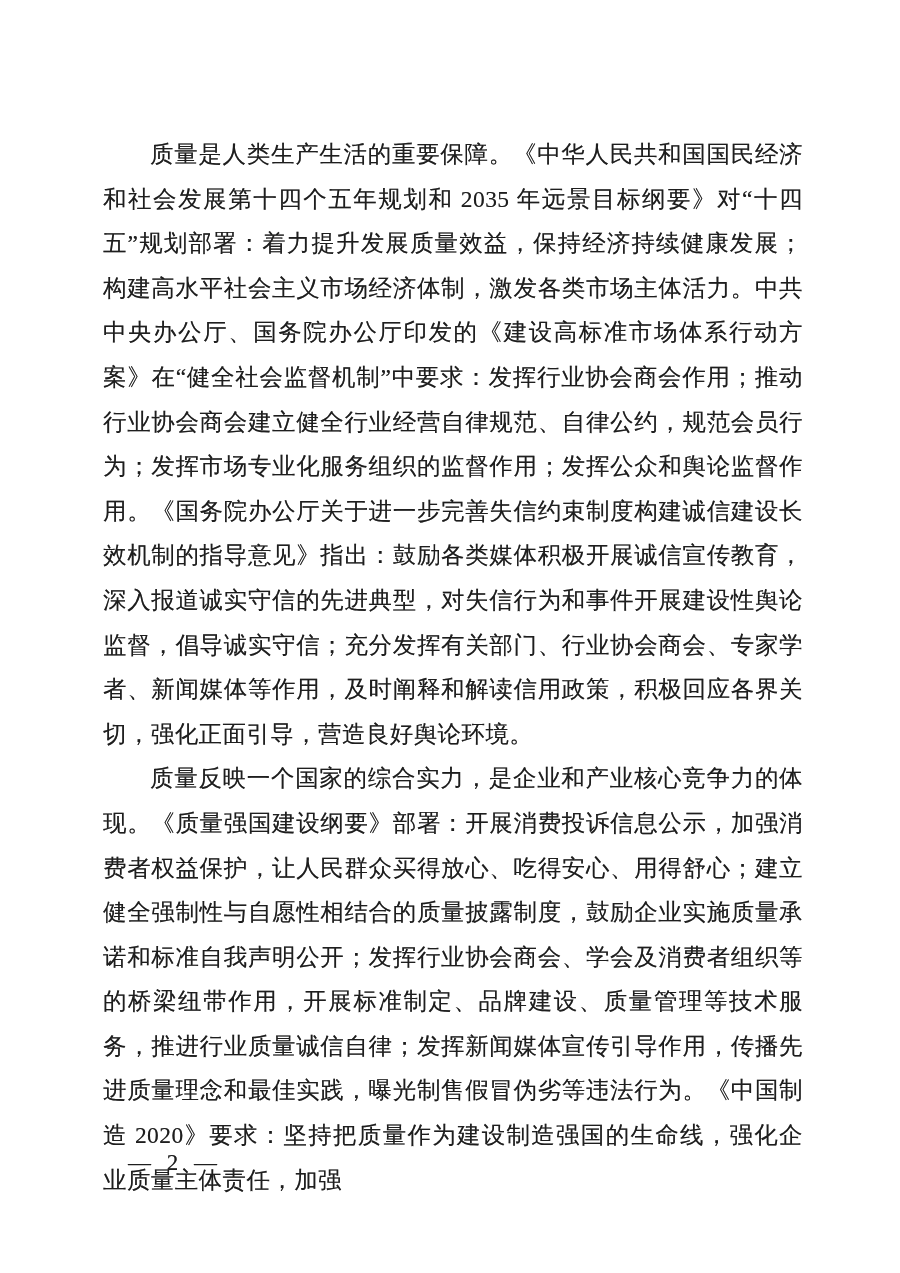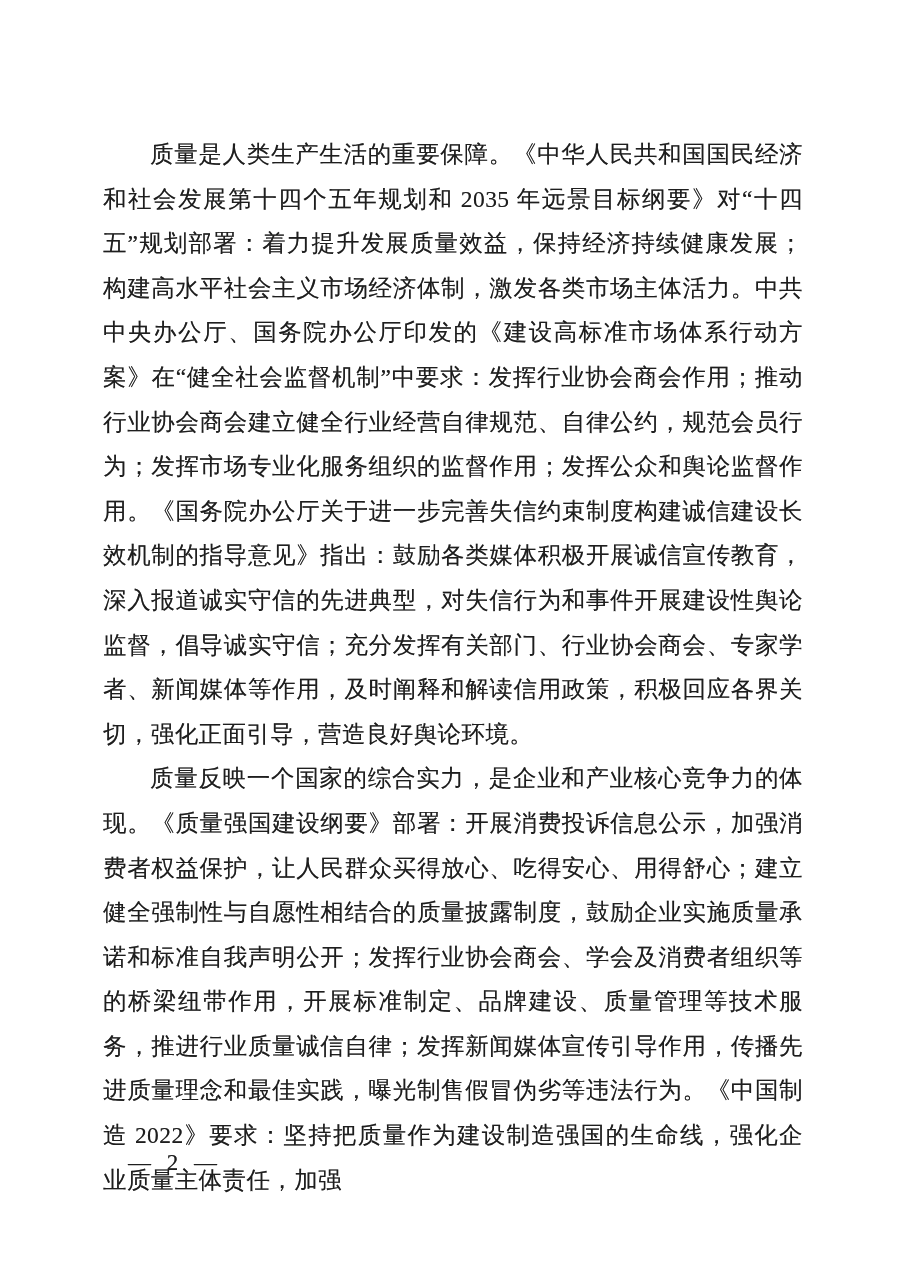--- a/index.html
+++ b/index.html
@@ -49,16 +49,16 @@
     text-shadow: 0 0 0.4px rgba(30,30,30,0.55);
     white-space: pre;
   }
 </style>
 </head>
 <body style="background: rgb(255, 255, 255);">
 
 <div class="doc-page">
   <div class="text-block" style="color: rgb(30, 30, 30);">
     <p>质量是人类生产生活的重要保障。《中华人民共和国国民经济和社会发展第十四个五年规划和 2035 年远景目标纲要》对“十四五”规划部署：着力提升发展质量效益，保持经济持续健康发展；构建高水平社会主义市场经济体制，激发各类市场主体活力。中共中央办公厅、国务院办公厅印发的《建设高标准市场体系行动方案》在“健全社会监督机制”中要求：发挥行业协会商会作用；推动行业协会商会建立健全行业经营自律规范、自律公约，规范会员行为；发挥市场专业化服务组织的监督作用；发挥公众和舆论监督作用。《国务院办公厅关于进一步完善失信约束制度构建诚信建设长效机制的指导意见》指出：鼓励各类媒体积极开展诚信宣传教育，深入报道诚实守信的先进典型，对失信行为和事件开展建设性舆论监督，倡导诚实守信；充分发挥有关部门、行业协会商会、专家学者、新闻媒体等作用，及时阐释和解读信用政策，积极回应各界关切，强化正面引导，营造良好舆论环境。</p>
-    <p>质量反映一个国家的综合实力，是企业和产业核心竞争力的体现。《质量强国建设纲要》部署：开展消费投诉信息公示，加强消费者权益保护，让人民群众买得放心、吃得安心、用得舒心；建立健全强制性与自愿性相结合的质量披露制度，鼓励企业实施质量承诺和标准自我声明公开；发挥行业协会商会、学会及消费者组织等的桥梁纽带作用，开展标准制定、品牌建设、质量管理等技术服务，推进行业质量诚信自律；发挥新闻媒体宣传引导作用，传播先进质量理念和最佳实践，曝光制售假冒伪劣等违法行为。《中国制造 2022》要求：坚持把质量作为建设制造强国的生命线，强化企业质量主体责任，加强</p>
+    <p>质量反映一个国家的综合实力，是企业和产业核心竞争力的体现。《质量强国建设纲要》部署：开展消费投诉信息公示，加强消费者权益保护，让人民群众买得放心、吃得安心、用得舒心；建立健全强制性与自愿性相结合的质量披露制度，鼓励企业实施质量承诺和标准自我声明公开；发挥行业协会商会、学会及消费者组织等的桥梁纽带作用，开展标准制定、品牌建设、质量管理等技术服务，推进行业质量诚信自律；发挥新闻媒体宣传引导作用，传播先进质量理念和最佳实践，曝光制售假冒伪劣等违法行为。《中国制造 2020》要求：坚持把质量作为建设制造强国的生命线，强化企业质量主体责任，加强</p>
   </div>
   <div class="page-number" style="color: rgb(30, 30, 30);">— 2 —</div>
 </div>
 
 </body></html>

